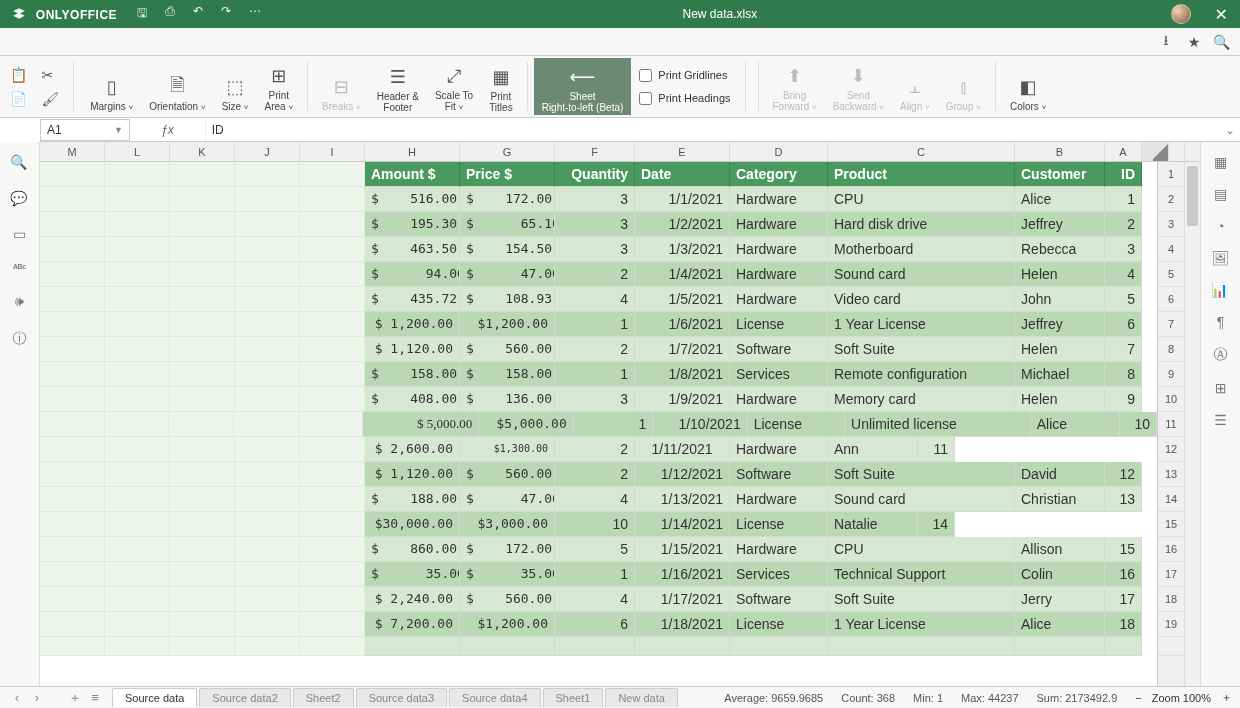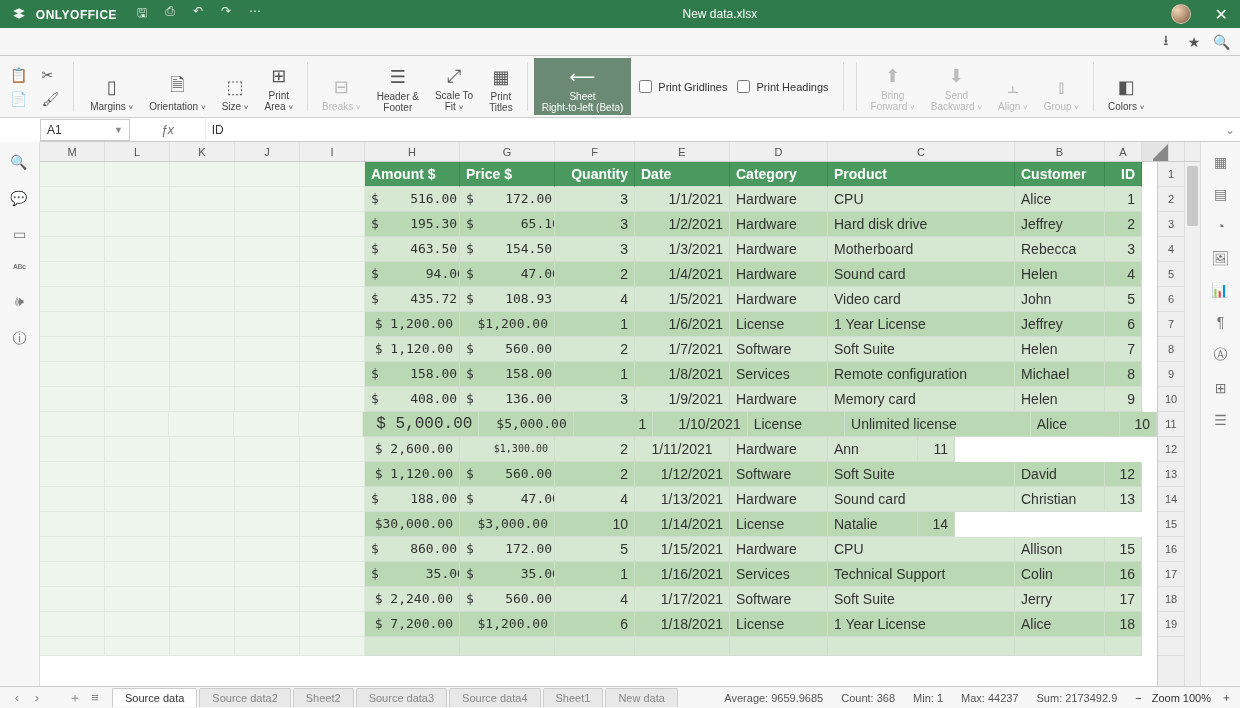--- a/index.html
+++ b/index.html
@@ -21,21 +21,21 @@
 .menubar .micon { width: 28px; text-align: center; cursor: pointer; font-size: 14px; color: #555; }
 
 .ribbon { height: 62px; background: #f7f7f7; border-bottom: 1px solid #ccc; display: flex; align-items: stretch; padding: 2px 4px; gap: 2px; }
 .ribbon-sep { width: 1px; background: #ddd; margin: 4px 6px; }
 .rgroup { display: flex; flex-direction: column; align-items: center; justify-content: flex-end; padding: 2px 8px; cursor: pointer; }
 .rgroup .ri { height: 28px; display: flex; align-items: center; justify-content: center; font-size: 18px; color: #555; }
 .rgroup .rl { font-size: 10px; text-align: center; line-height: 11px; color: #444; }
 .rgroup.active { background: #6b8a73; color: #fff; }
 .rgroup.active .rl, .rgroup.active .ri { color: #fff; }
 .rgroup.disabled .ri, .rgroup.disabled .rl { color: #bbb; }
-.chks { display: flex; flex-direction: row; justify-content: center; gap: 10px; padding: 0 8px; font-size: 11px; }
+.chks { display: flex; flex-direction: column; justify-content: center; gap: 10px; padding: 0 8px; font-size: 11px; }
 .chks label { display: flex; align-items: center; gap: 6px; cursor: pointer; }
 
 .smallcol { display: flex; flex-direction: column; justify-content: center; gap: 8px; padding: 0 6px; }
 .smallcol span { font-size: 14px; color: #555; cursor: pointer; }
 
 .fbar { height: 24px; border-bottom: 1px solid #ccc; display: flex; align-items: center; font-size: 12px; margin-left: 40px; gap: 23px; }
 .namebox { width: 90px; height: 22px; border: 1px solid #ccc; padding: 0 6px; display: flex; align-items: center; justify-content: space-between; background: #fff; }
 .namebox .dd { font-size: 9px; color: #888; }
 .fx { padding: 0 8px; font-style: italic; color: #666;}
 .fval { flex: 1; padding: 0 6px; border-left: 1px solid #eee; height: 22px; line-height: 22px; }
@@ -381,21 +381,21 @@
             <div class="cell data" style="width: 187px;">Memory card</div>
             <div class="cell data" style="width: 90px;">Helen</div>
             <div class="cell data num" style="width: 37px;">9</div>
           </div>
           <div class="row odd">
             <div class="cell empty" style="width: 65px;"></div>
             <div class="cell empty" style="width: 65px;"></div>
             <div class="cell empty" style="width: 65px;"></div>
             <div class="cell empty" style="width: 65px;"></div>
             <div class="cell empty" style="width: 65px;"></div>
-            <div class="cell data money" style="width: 117px; font-family: Liberation Mono, monospace; font-size: 16px; white-space: pre;">$ 5,000.00</div>
+            <div class="cell data money" style="width: 117px; font-family: Liberation Serif, serif; font-size: 13px; white-space: pre;">$ 5,000.00</div>
             <div class="cell data money" style="width: 95px; font-family: Menlo, Consolas, monospace; font-size: 13px; white-space: pre;">$5,000.00</div>
             <div class="cell data num" style="width: 80px;">1</div>
             <div class="cell data num" style="width: 95px;">1/10/2021</div>
             <div class="cell data" style="width: 98px;">License</div>
             <div class="cell data" style="width: 187px;">Unlimited license</div>
             <div class="cell data" style="width: 90px;">Alice</div>
             <div class="cell data num" style="width: 37px;">10</div>
           </div>
           <div class="row even">
             <div class="cell empty" style="width: 65px;"></div>

